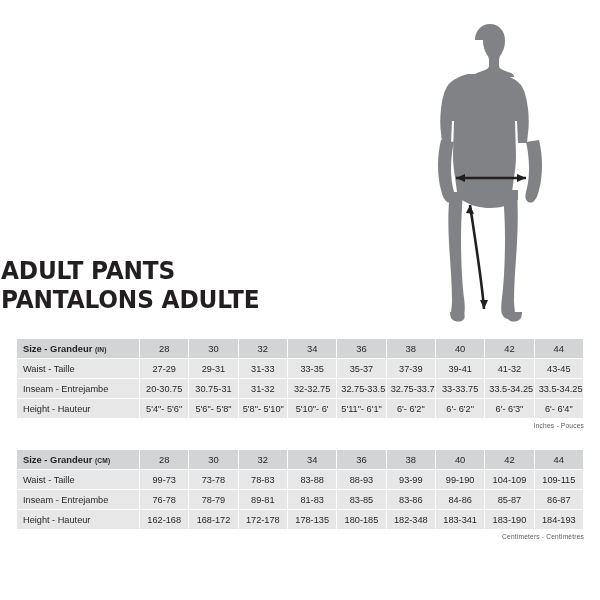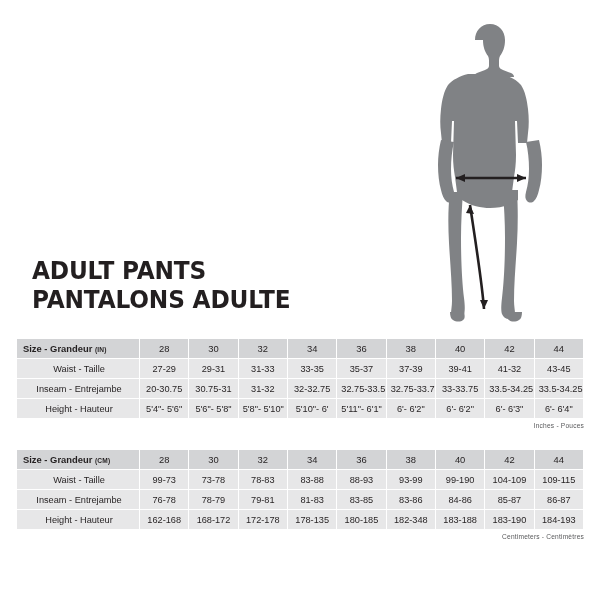--- a/index.html
+++ b/index.html
@@ -24,21 +24,21 @@
     width: 190px;
     height: 310px;
   }
   #figure-svg {
     display: block;
   }
 
   
   #title-block {
     position: absolute;
-    left: 32px;
+    left: 1px;
     top: 258px;
     width: 360px;
   }
   .title-line {
     font-family: "DejaVu Sans", sans-serif;
     font-weight: bold;
     font-size: 25px;
     letter-spacing: -0.2px;
     line-height: 26px;
     color: #231f20;
@@ -78,21 +78,21 @@
     font-weight: normal;
     overflow: hidden;
     white-space: nowrap;
   }
   table.size-table tr.header-row th {
     background: #d3d4d6;
     font-weight: normal;
     font-size: 9.4px;
   }
   table.size-table .row-label {
-    text-align: center;
+    text-align: left;
     padding-left: 6px;
     width: 112px;
   }
   table.size-table tr.header-row th.row-label {
     text-align: left;
     font-weight: bold;
   }
   .unit-sup {
     font-size: 6.6px;
     font-weight: bold;
@@ -239,36 +239,36 @@
       <td>88-93</td>
       <td>93-99</td>
       <td>99-190</td>
       <td>104-109</td>
       <td>109-115</td>
     </tr>
     <tr>
       <td class="row-label">Inseam - Entrejambe</td>
       <td>76-78</td>
       <td>78-79</td>
-      <td>79-81</td>
+      <td>89-81</td>
       <td>81-83</td>
       <td>83-85</td>
       <td>83-86</td>
       <td>84-86</td>
       <td>85-87</td>
       <td>86-87</td>
     </tr>
     <tr>
       <td class="row-label">Height - Hauteur</td>
       <td>162-168</td>
       <td>168-172</td>
       <td>172-178</td>
       <td>178-135</td>
       <td>180-185</td>
       <td>182-348</td>
-      <td>183-188</td>
+      <td>183-341</td>
       <td>183-190</td>
       <td>184-193</td>
     </tr>
   </tbody>
     </table>
   <div class="caption">Centimeters - Centimètres</div>
 </div>
 
 </body></html>

